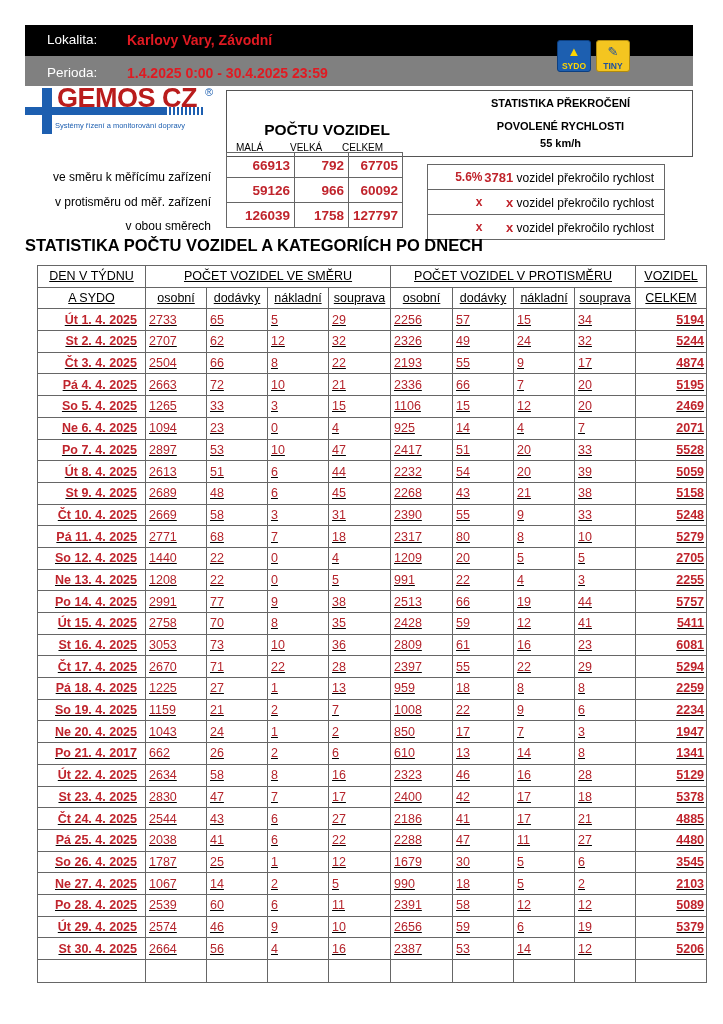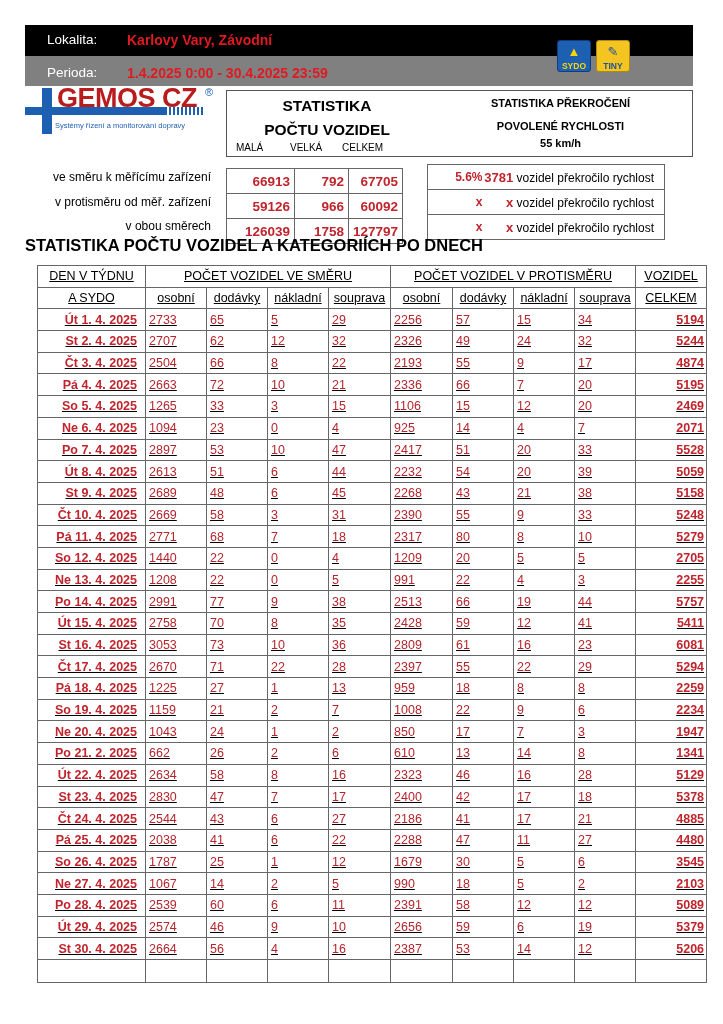--- a/index.html
+++ b/index.html
@@ -42,21 +42,21 @@
   
   .stat-box {
     position: absolute; left: 226px; top: 90px; width: 467px; height: 67px;
     border: 1px solid #555;
   }
   .stat-title1 { position: absolute; left: 0; width: 200px; text-align: center; font-weight: bold; font-size: 15.5px; }
   .stat-title2 { position: absolute; left: 200px; width: 267px; text-align: center; font-weight: bold; font-size: 11px; }
   .stat-sub { position: absolute; top: 51px; font-size: 10px; }
   
   .sum-label { position: absolute; right: 512px; font-size: 12px; text-align: left; white-space: nowrap; }
-  .sum-table { position: absolute; left: 226px; top: 168px; border-collapse: collapse; }
+  .sum-table { position: absolute; left: 226px; top: 152px; border-collapse: collapse; }
   .sum-table td { border: 1px solid #666; height: 25px; font-weight: bold; font-size: 13.5px; color: #c0242c; text-align: right; padding-right: 4px; }
   .spd-table { position: absolute; left: 427px; top: 164px; border-collapse: collapse; width: 238px; }
   .spd-table td { border-top: 1px solid #666; border-bottom: 1px solid #666; height: 25px; font-size: 12px; }
   .spd-table td:first-child { border-left: 1px solid #666; }
   .spd-table td:last-child { border-right: 1px solid #666; }
   .spd-pct { width: 55px; text-align: right; font-weight: bold; font-size: 13px; color: #c0242c; }
   .spd-txt { text-align: right; padding-right: 10px; white-space: nowrap; }
   .spd-txt b { color: #c0242c; font-size: 13px; }
   
   .main-title { position: absolute; left: 25px; top: 236px; font-size: 16.5px; font-weight: bold; white-space: nowrap; }
@@ -90,21 +90,20 @@
 <div class="logo">
   <div class="logo-hbar"></div>
   <div class="logo-vbar"></div>
   <div class="logo-ticks"></div>
   <span class="logo-text">GEMOS CZ</span>
   <span class="logo-reg">®</span>
   <span class="logo-sub">Systémy řízení a monitorování dopravy</span>
 </div>
 
 <div class="stat-box">
-  <div class="stat-title1" style="top:6px;">STATISTIKA</div>
   <div class="stat-title1" style="top:30px;">POČTU VOZIDEL</div>
   <span class="stat-sub" style="left:9px;">MALÁ</span>
   <span class="stat-sub" style="left:63px;">VELKÁ</span>
   <span class="stat-sub" style="left:115px;">CELKEM</span>
   <div class="stat-title2" style="top:6px;">STATISTIKA PŘEKROČENÍ</div>
   <div class="stat-title2" style="top:29px;">POVOLENÉ RYCHLOSTI</div>
   <div class="stat-title2" style="top:46px;">55 km/h</div>
 </div>
 
 <span class="sum-label" style="top:170px;">ve směru k měřícímu zařízení</span>
@@ -417,21 +416,21 @@
         <td class="num">24</td>
         <td class="num">1</td>
         <td class="num">2</td>
         <td class="num">850</td>
         <td class="num">17</td>
         <td class="num">7</td>
         <td class="num">3</td>
         <td class="tot">1947</td>
       </tr>
       <tr>
-        <td class="day">Po 21. 2. 2025</td>
+        <td class="day">Po 21. 4. 2017</td>
         <td class="num">662</td>
         <td class="num">26</td>
         <td class="num">2</td>
         <td class="num">6</td>
         <td class="num">610</td>
         <td class="num">13</td>
         <td class="num">14</td>
         <td class="num">8</td>
         <td class="tot">1341</td>
       </tr>

